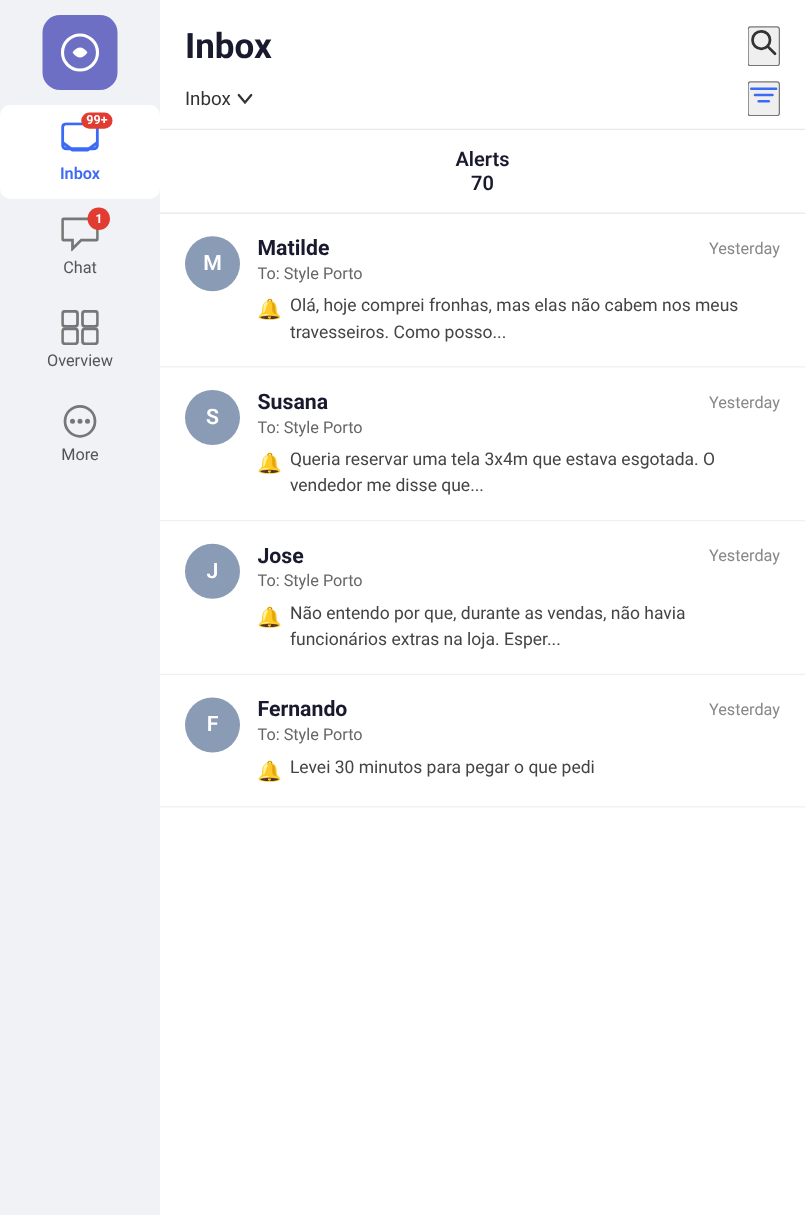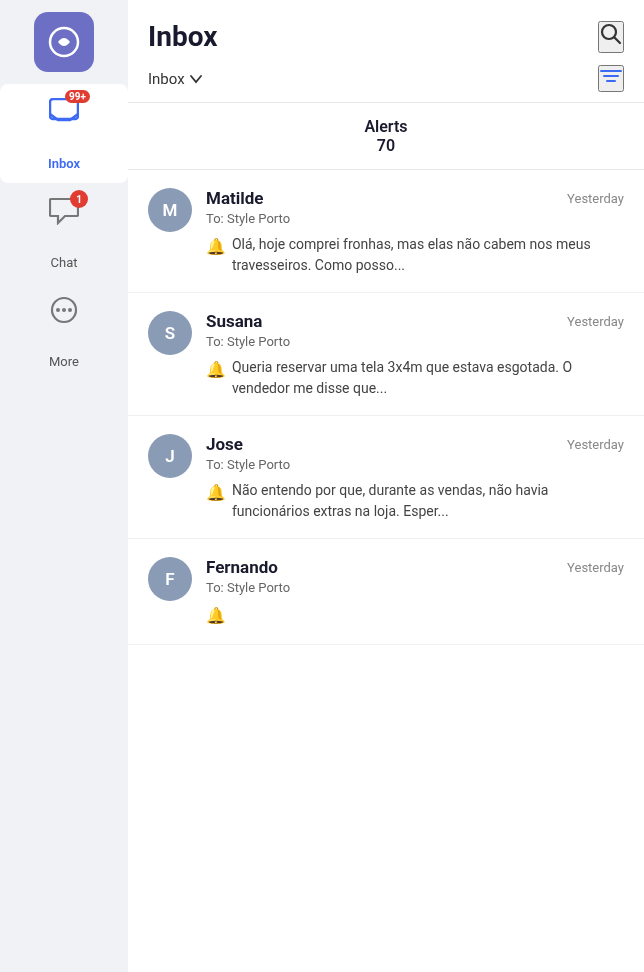--- a/index.html
+++ b/index.html
@@ -44,21 +44,20 @@
 
     .sidebar-item {
       width: 100%;
       display: flex;
       flex-direction: column;
       align-items: center;
       padding: 12px 8px;
       cursor: pointer;
       position: relative;
       border-radius: 8px;
-      gap: 24px;
     }
 
     .sidebar-item.active {
       background: white;
     }
 
     .sidebar-item-icon {
       position: relative;
       width: 36px;
       height: 32px;
@@ -292,20 +291,31 @@
   <div class="sidebar-item">
     <div class="sidebar-item-icon">
       <svg width="30" height="28" viewBox="0 0 30 28">
         <path d="M2 2 H28 Q29 2 29 3 V18 Q29 19 28 19 H16 L9 26 L9 19 H2 Q1 19 1 18 V3 Q1 2 2 2Z" fill="none" stroke="#777" stroke-width="2.2"></path>
       </svg>
       <span class="badge-small">1</span>
     </div>
     <span class="sidebar-item-label">Chat</span>
   </div>
 
+  <div class="sidebar-item">
+    <div class="sidebar-item-icon">
+      <svg width="30" height="28" viewBox="0 0 30 28">
+        <rect x="1" y="1" width="12" height="12" rx="2" fill="none" stroke="#777" stroke-width="2.2"></rect>
+        <rect x="17" y="1" width="12" height="12" rx="2" fill="none" stroke="#777" stroke-width="2.2"></rect>
+        <rect x="1" y="15" width="12" height="12" rx="2" fill="none" stroke="#777" stroke-width="2.2"></rect>
+        <rect x="17" y="15" width="12" height="12" rx="2" fill="none" stroke="#777" stroke-width="2.2"></rect>
+      </svg>
+    </div>
+    <span class="sidebar-item-label">Overview</span>
+  </div>
 
 
   <div class="sidebar-item">
     <div class="sidebar-item-icon">
       <svg width="30" height="28" viewBox="0 0 30 28">
         <circle cx="15" cy="14" r="12" fill="none" stroke="#777" stroke-width="2.2"></circle>
         <circle cx="9" cy="14" r="2" fill="#777"></circle>
         <circle cx="15" cy="14" r="2" fill="#777"></circle>
         <circle cx="21" cy="14" r="2" fill="#777"></circle>
       </svg>
@@ -404,19 +414,20 @@
       <div class="conv-header">
         <div class="avatar" style="background:#8a9bb5;">F</div>
         <div class="conv-body">
           <div class="conv-top">
             <span class="conv-name">Fernando</span>
             <span class="conv-time">Yesterday</span>
           </div>
           <div class="conv-to">To: Style Porto</div>
           <div class="conv-preview">
             <span class="bell-icon">🔔</span>
+            <span>Levei 30 minutos para pegar o que pedi</span>
           </div>
         </div>
       </div>
     </div>
 
   </div>
 </main>
 
 </body></html>

